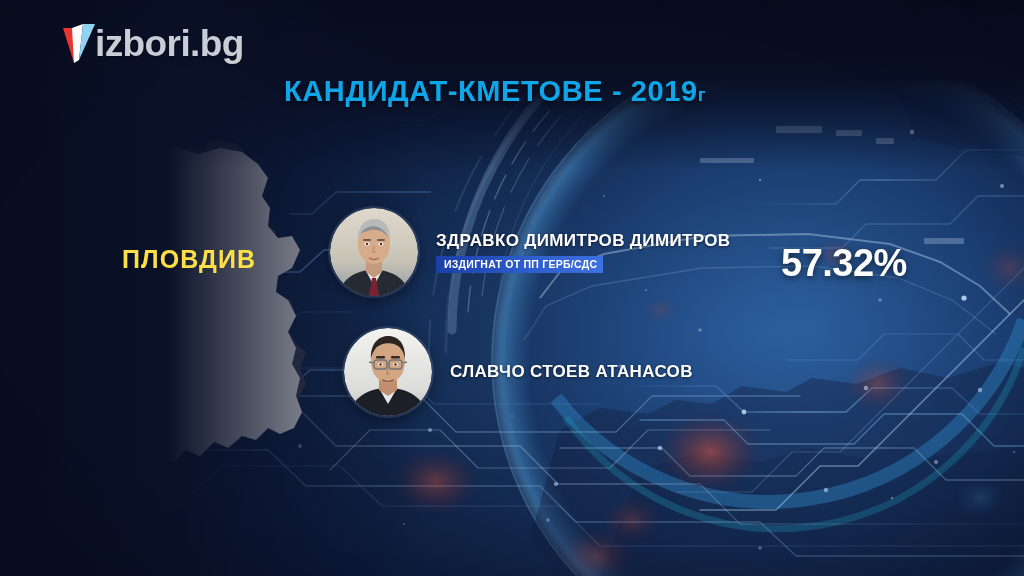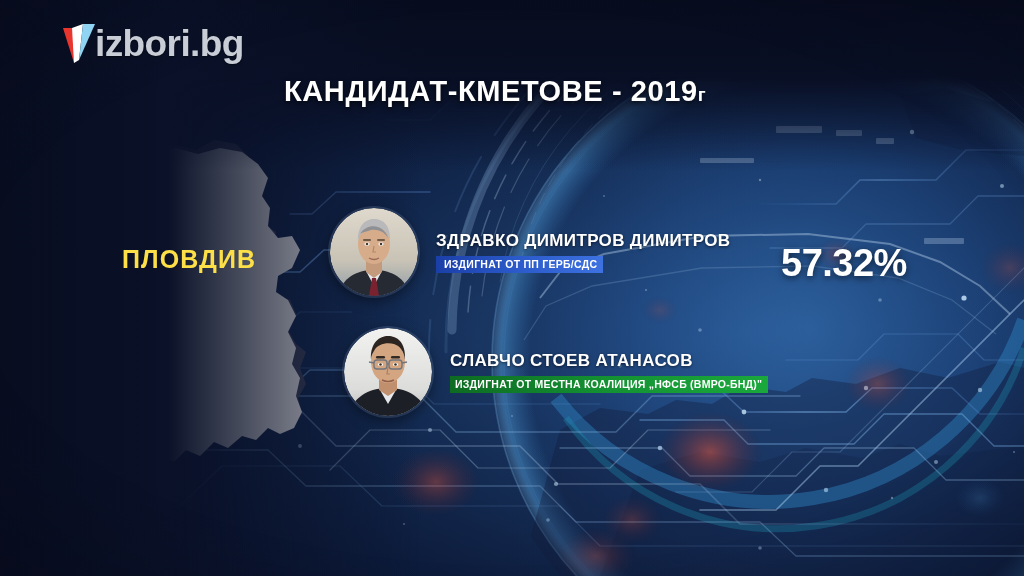--- a/index.html
+++ b/index.html
@@ -74,21 +74,21 @@
     text-shadow: 0 1px 2px rgba(0,0,0,0.5);
   }
 
   
   .title {
     position: absolute;
     left: 284px;
     top: 75px;
     font-size: 29px;
     font-weight: 700;
-    color: #ffffff;
+    color: #0ea5e9;
     letter-spacing: 0.6px;
     text-shadow: 0 2px 5px rgba(0,0,0,0.65);
     white-space: nowrap;
   }
   .title .year-suffix {
     font-size: 19px;
     letter-spacing: 0;
   }
   .region-label {
     position: absolute;
@@ -464,17 +464,16 @@
           <circle cx="36.5" cy="36.5" r="1.3" fill="#3a2d22"></circle>
           <circle cx="51.5" cy="36.5" r="1.3" fill="#3a2d22"></circle>
 
           <path d="M44 39 L43 46 L46 46" fill="none" stroke="#ad7f60" stroke-width="1.2"></path>
           <path d="M38 52 Q44 55 50 52" fill="none" stroke="#92604a" stroke-width="1.4"></path>
         </g>
       </svg>
     </div>
     <div class="cand-info">
       <div class="cand-name">СЛАВЧО СТОЕВ АТАНАСОВ</div>
-      <div class="cand-party party-green">ИЗДИГНАТ ОТ МЕСТНА КОАЛИЦИЯ „НФСБ (ВМРО-БНД)"</div>
     </div>
   </div>
 
 </div>
 
 </body></html>

